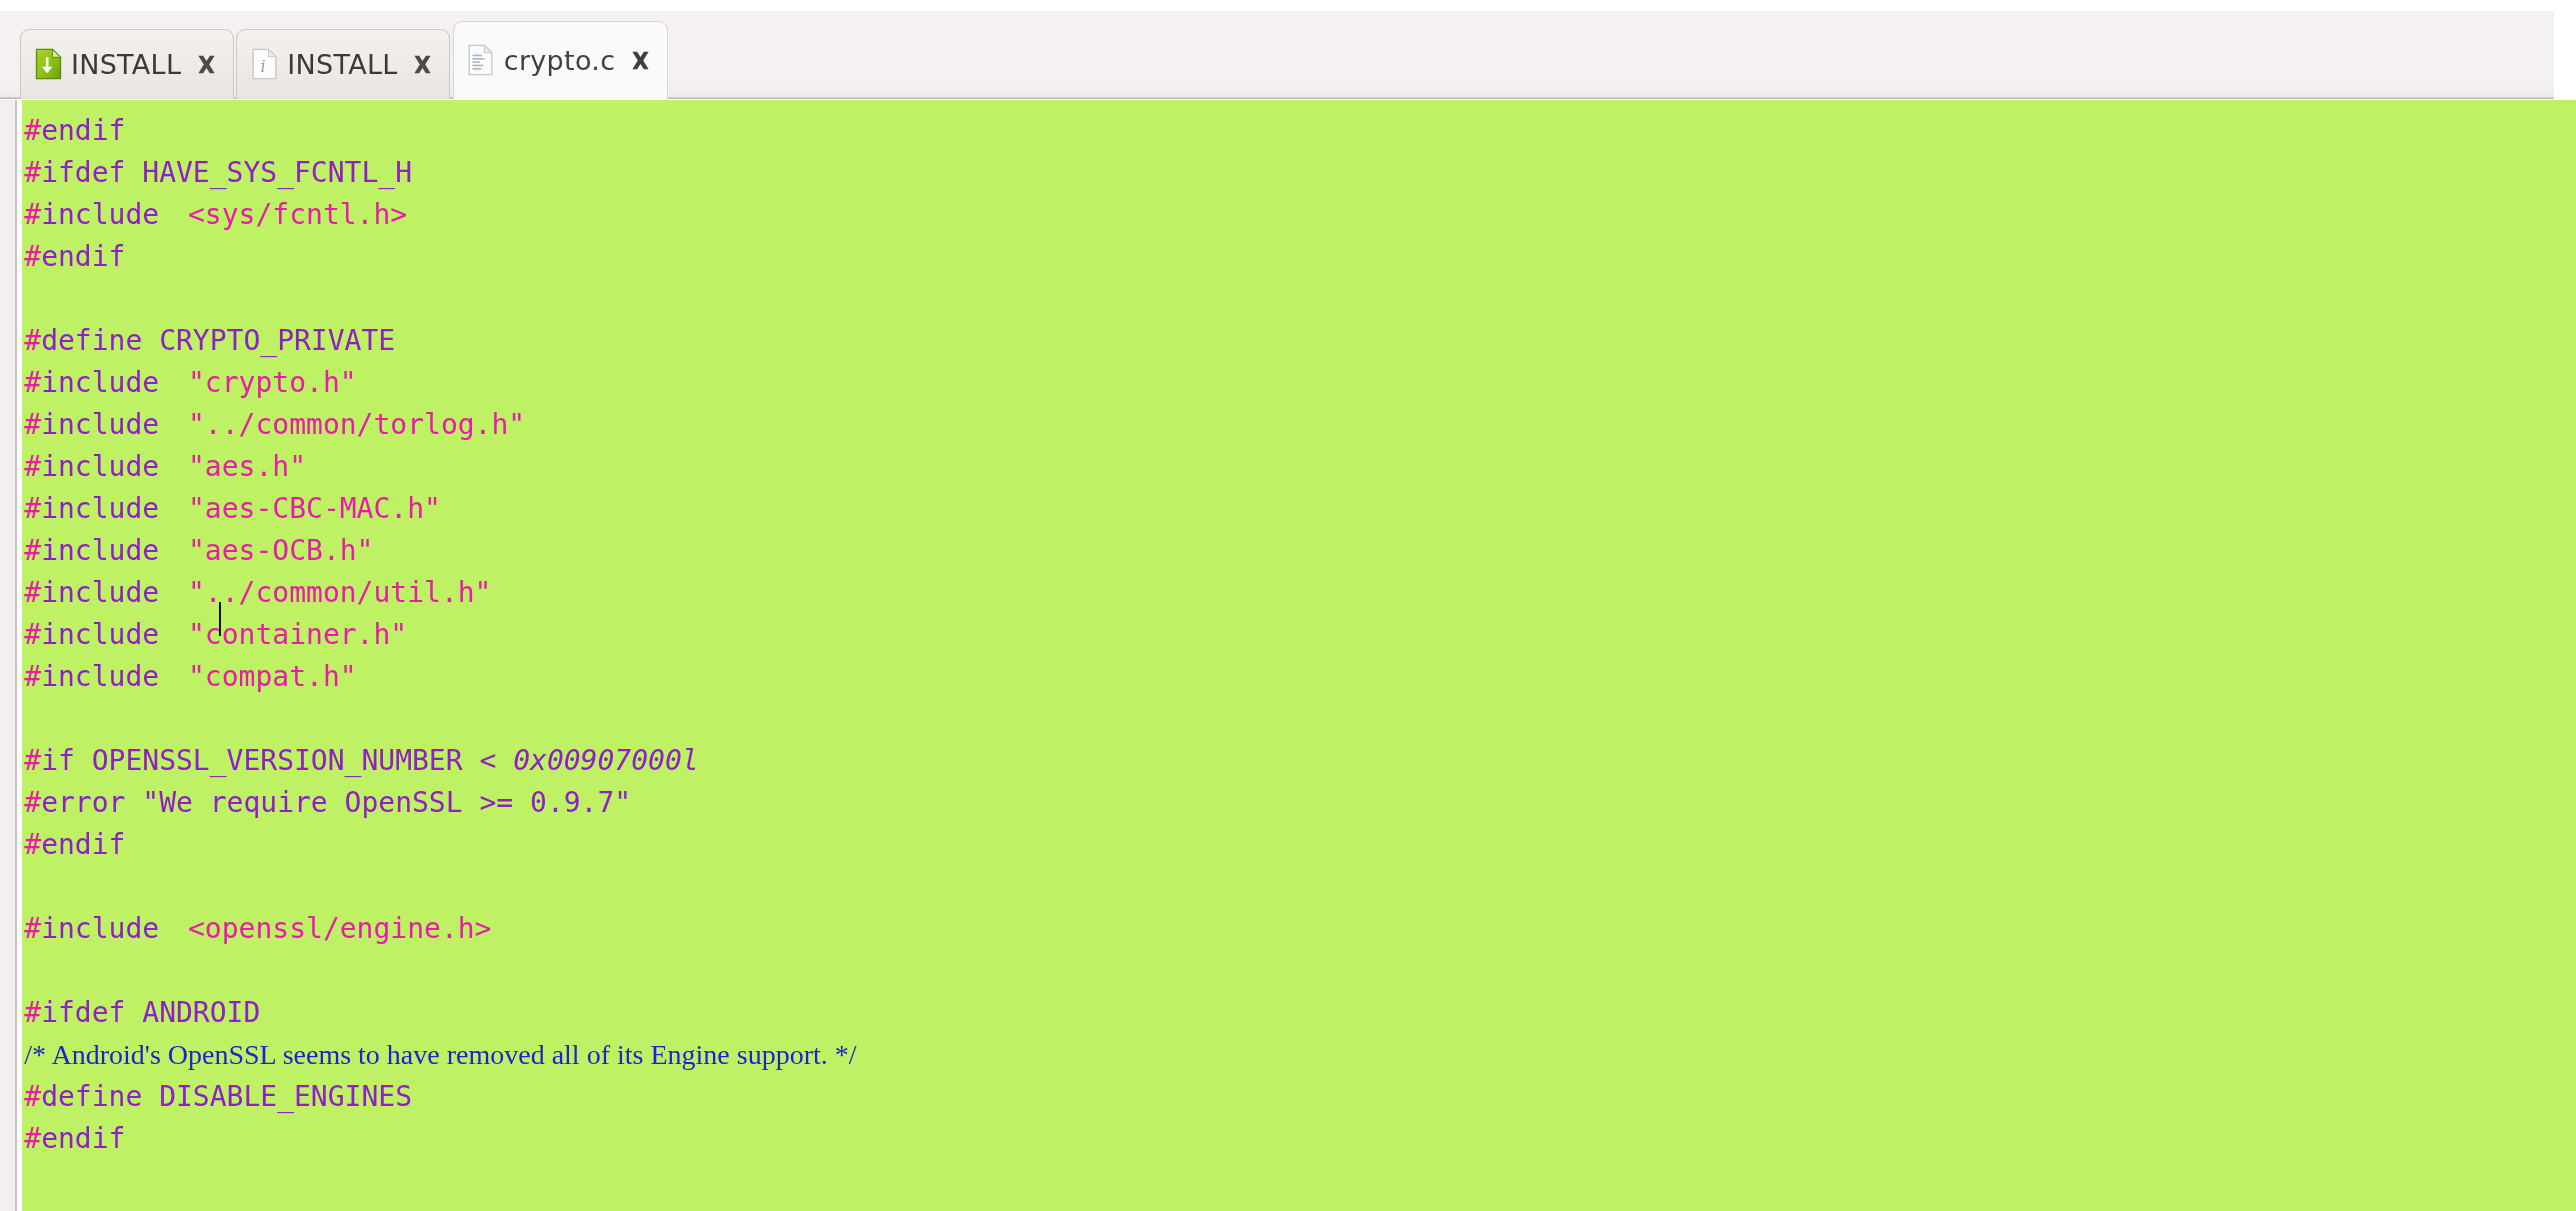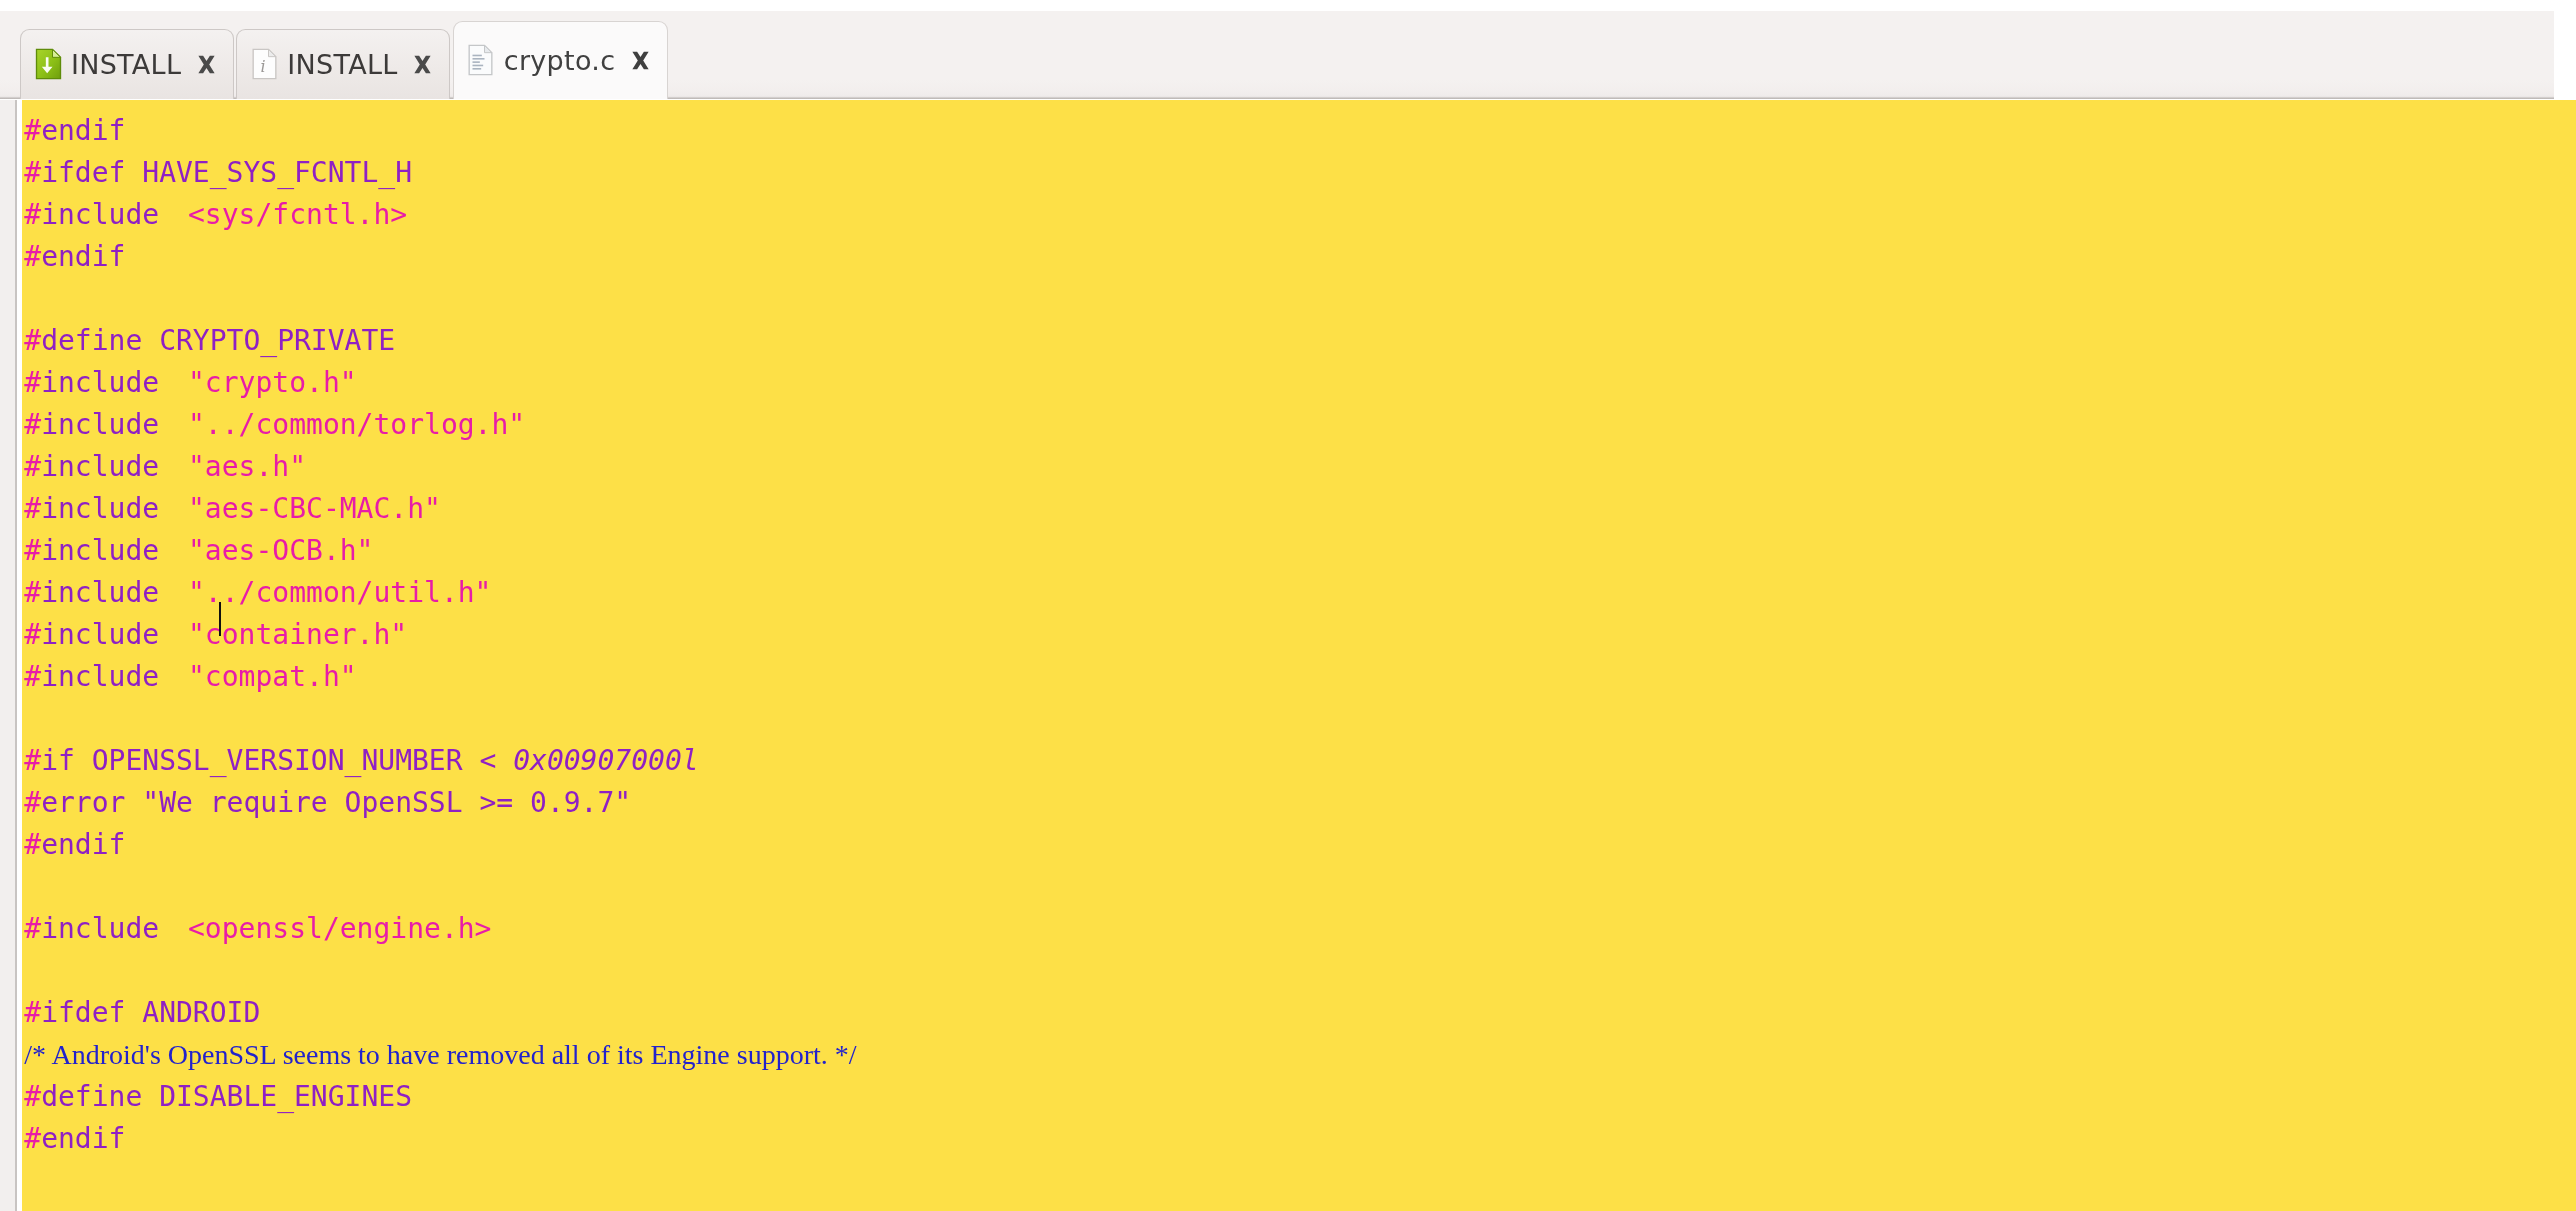--- a/index.html
+++ b/index.html
@@ -121,21 +121,21 @@
     height: 1112px;
     background: #ffffff;
   }
 
   #code-area {
     position: absolute;
     left: 21.6px;
     top: 0;
     right: 0;
     height: 1112px;
-    background: #fde047;
+    background: #bef264;
   }
 
   #code-text {
     position: absolute;
     left: 2.7px;
     top: -32px;      
     font-family: "DejaVu Sans Mono", monospace;
     font-size: 28px;
     line-height: 42px;
     white-space: pre;

